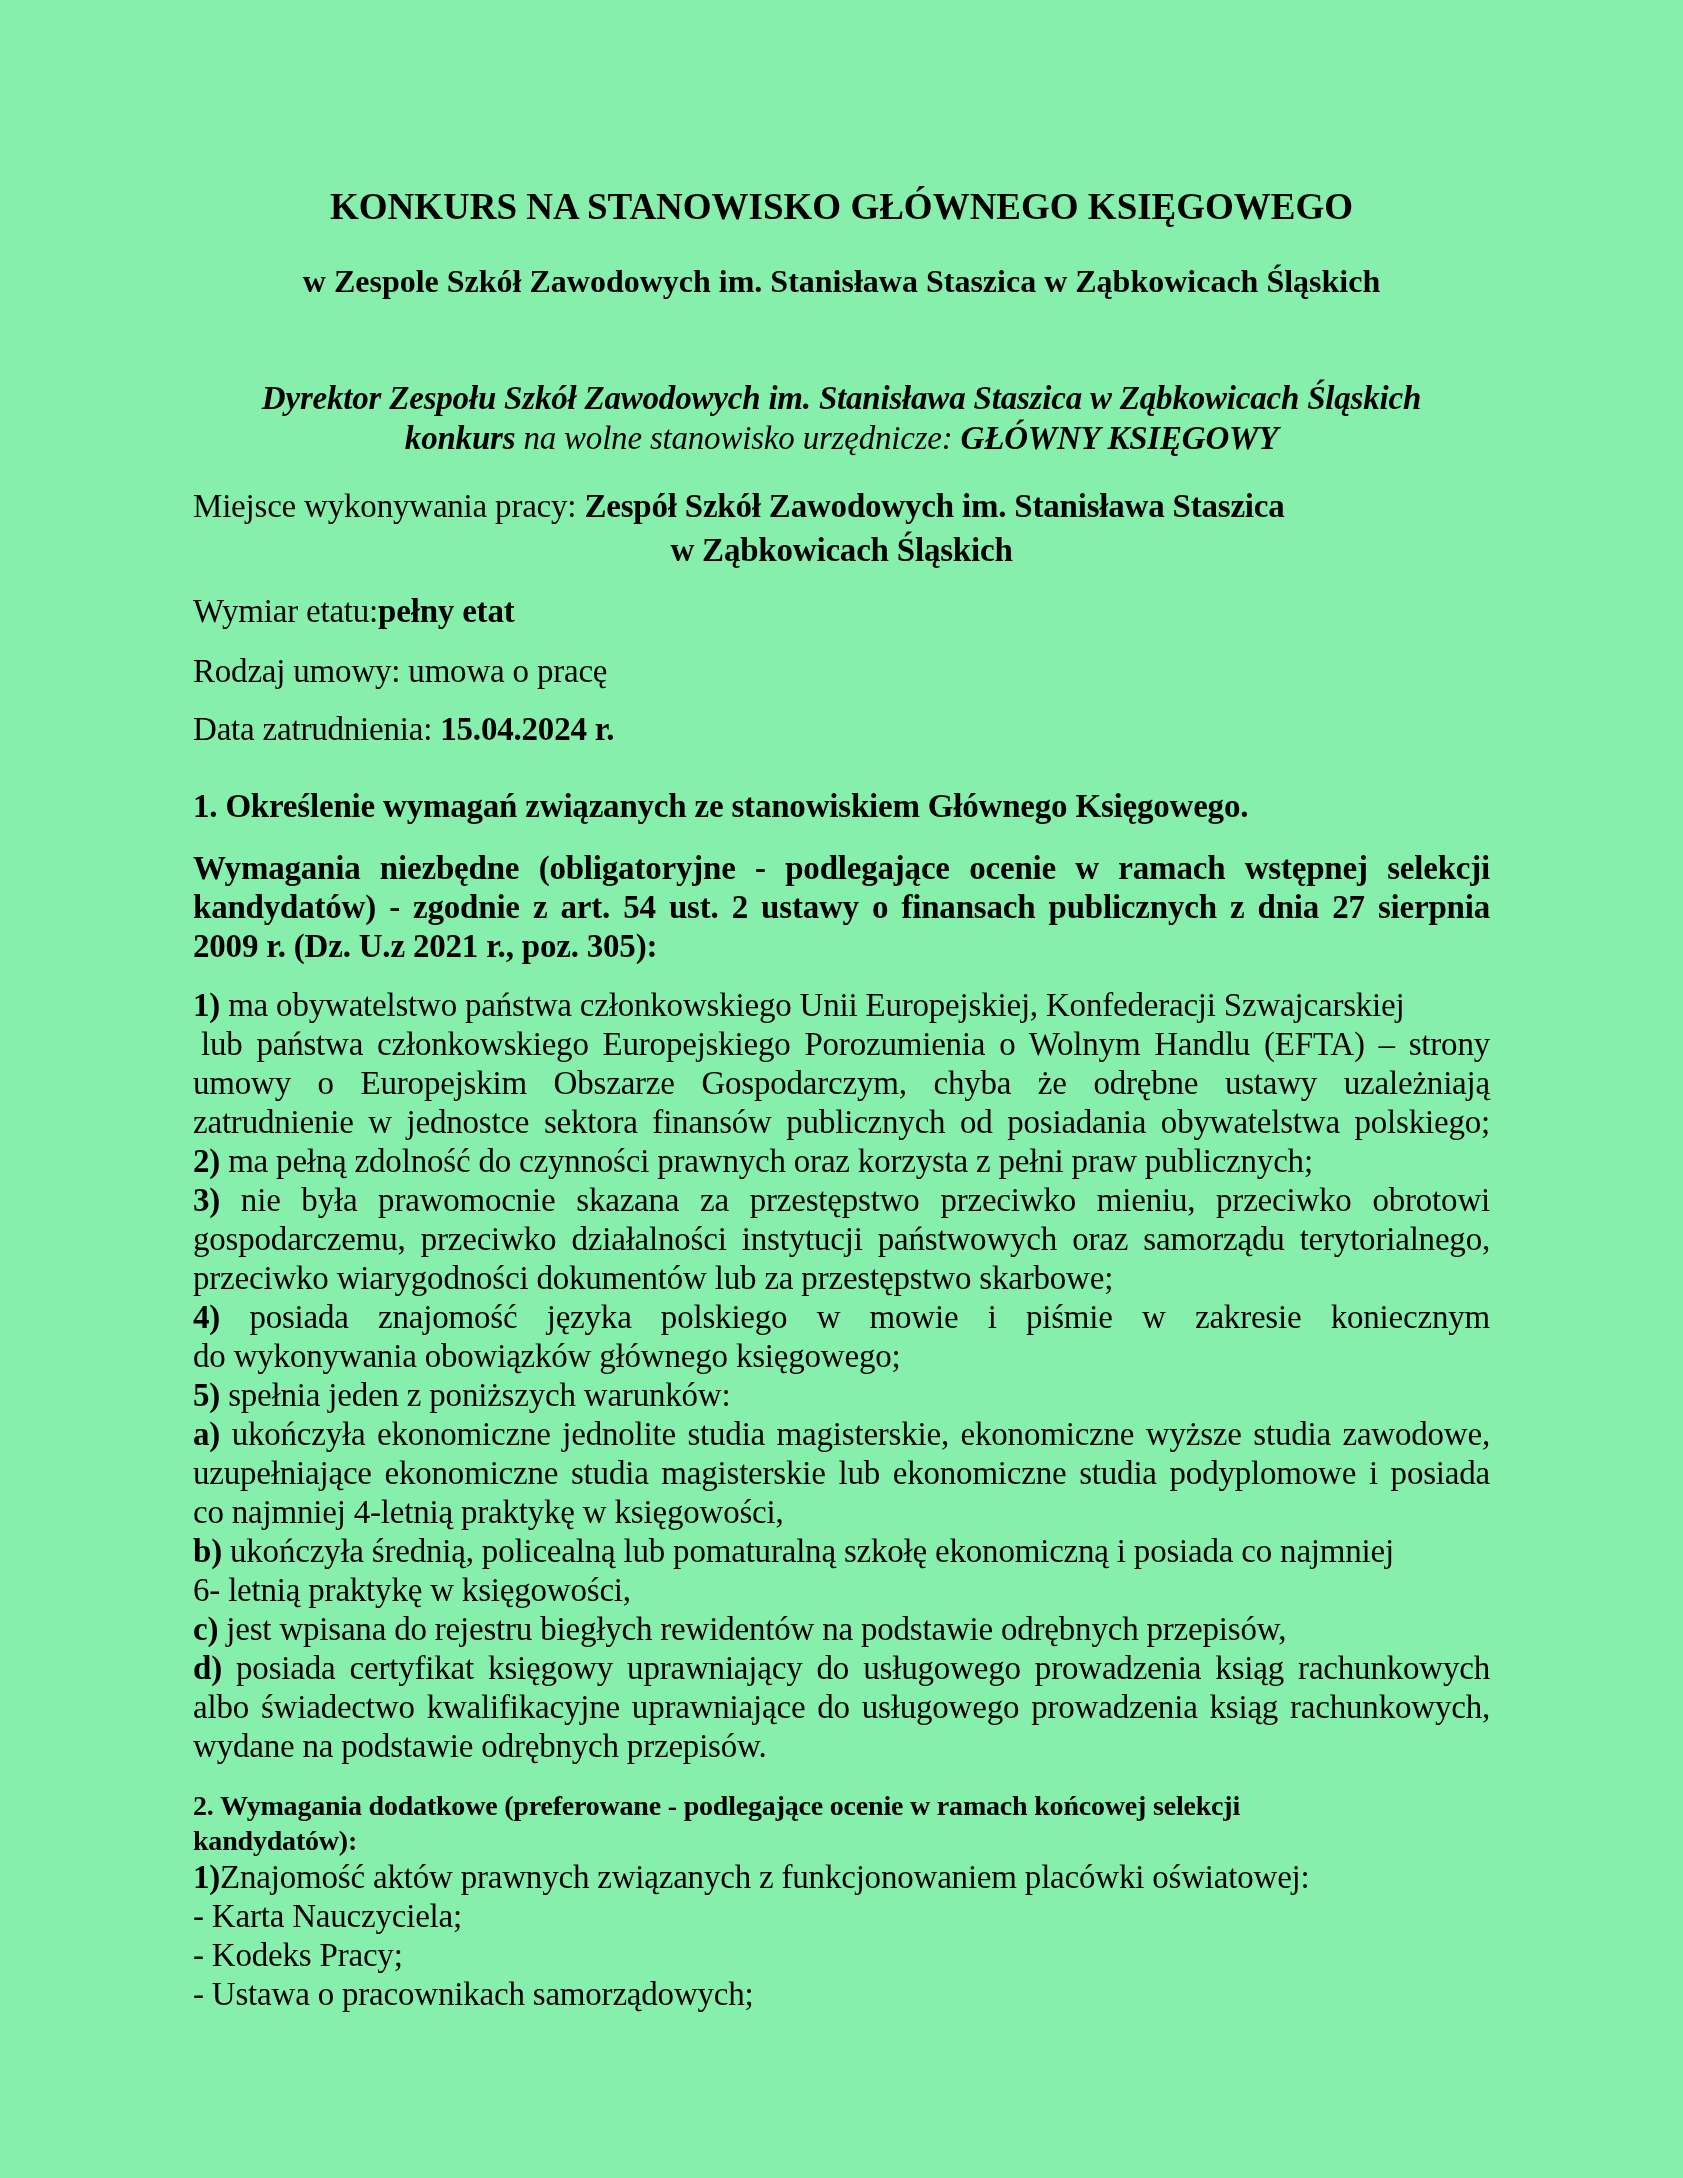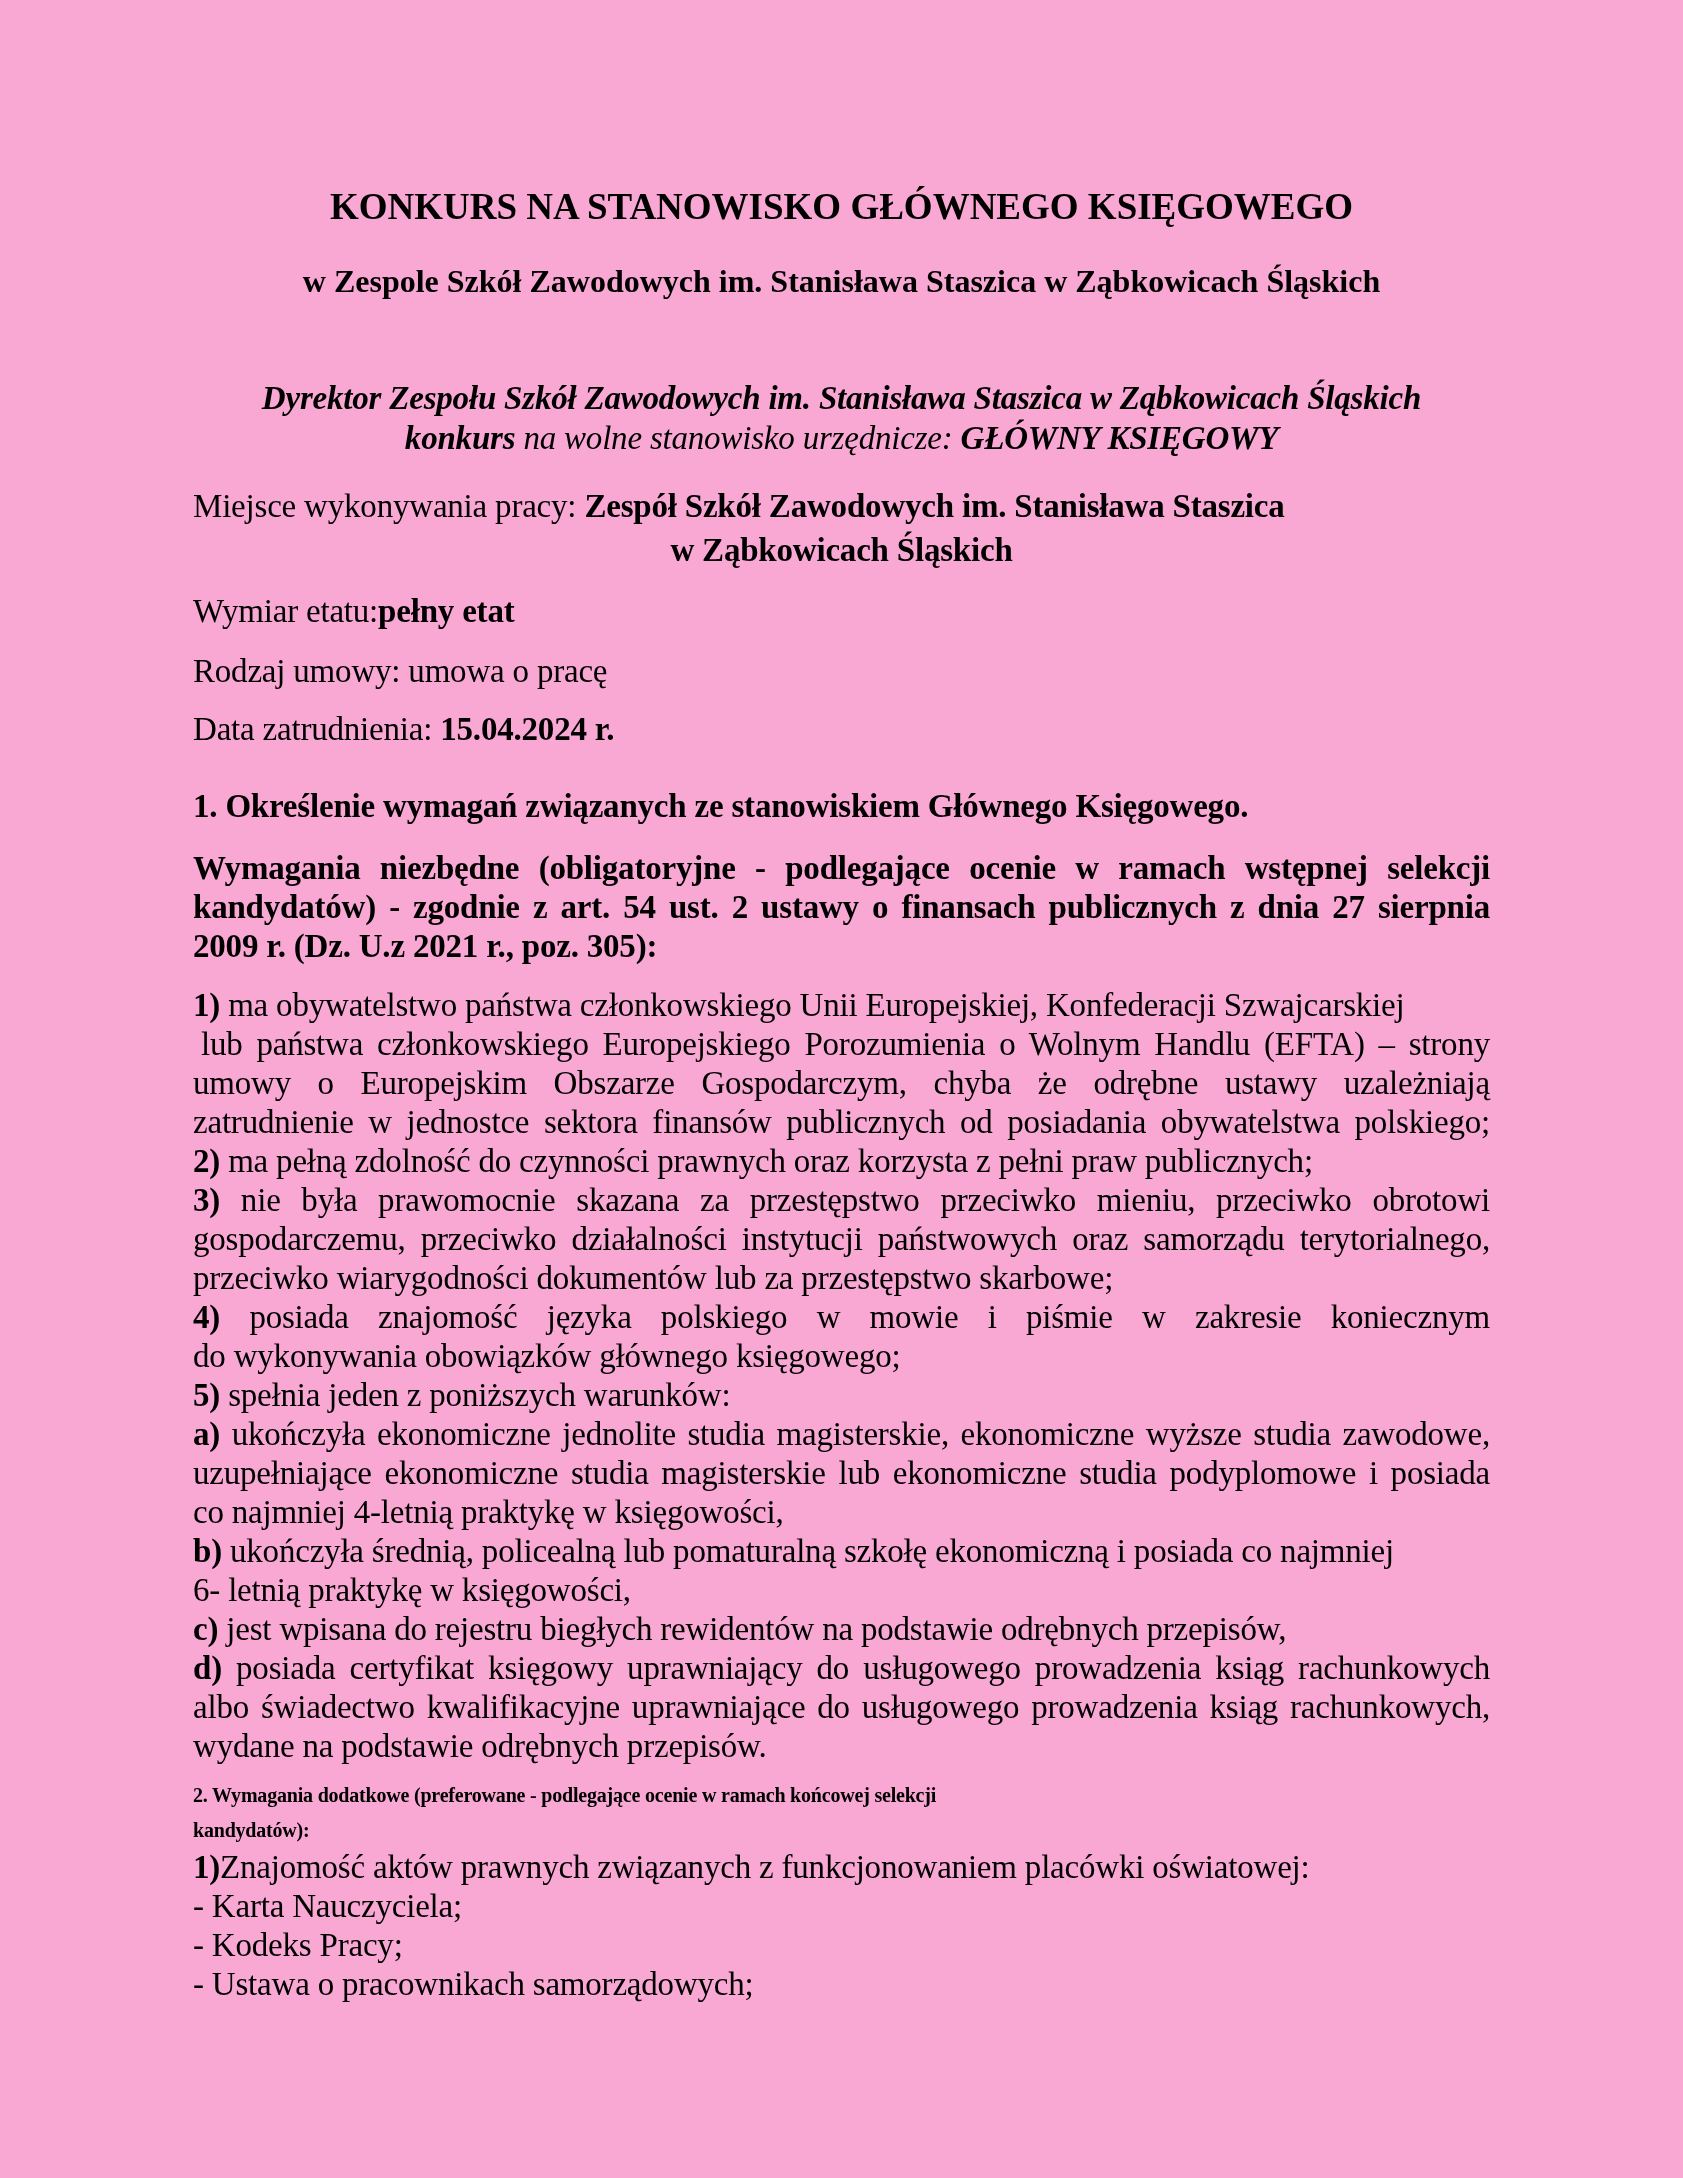--- a/index.html
+++ b/index.html
@@ -1,19 +1,19 @@
 <!DOCTYPE html>
 <html lang="pl"><head>
 <meta charset="utf-8">
 <style>
   html,body{margin:0;padding:0;background:#ffffff;}
   .page{
     position:relative;
     width:1683px;height:2178px;
-    background:#f9a8d4;color:#000000;
+    background:#86efac;color:#000000;
     font-family:"Liberation Serif","DejaVu Serif",serif;
     font-size:33px;line-height:39px;
     box-sizing:border-box;
     padding:184px 193px 0 193px;
     overflow:hidden;
   }
   .ln{letter-spacing:-0.2px;}
   .ln.jl{text-align:justify;text-align-last:justify;}
   .ln.ll{text-align:left;}
   .ln.cl{text-align:center;white-space:nowrap;}
@@ -24,21 +24,21 @@
   .announcement{margin-top:77px;}
   .announcement .ln{line-height:40px;font-style:italic;}
   .workplace{margin-top:29px;}
   .workplace-city{margin-top:5px;}
   .fte{margin-top:22px;}
   .contract{margin-top:21px;}
   .start-date{margin-top:19px;}
   .s1-heading{margin-top:38px;}
   .s1-intro{margin-top:23px;}
   .s1-req{margin-top:20px;}
-  .s2-heading{margin-top:12px;font-size:20px;line-height:35px;}
+  .s2-heading{margin-top:22px;font-size:28px;line-height:35px;}
   .s2-items{margin-top:0;}
 </style>
 </head>
 <body>
 
 <div class="page">
   <div class="title">KONKURS NA STANOWISKO GŁÓWNEGO KSIĘGOWEGO</div>
   <div class="subtitle">w Zespole Szkół Zawodowych im. Stanisława Staszica w Ząbkowicach Śląskich</div>
   <div class="announcement">
       <div class="ln cl"><span class="b">Dyrektor Zespołu Szkół Zawodowych im. Stanisława Staszica w Ząbkowicach Śląskich</span></div>

